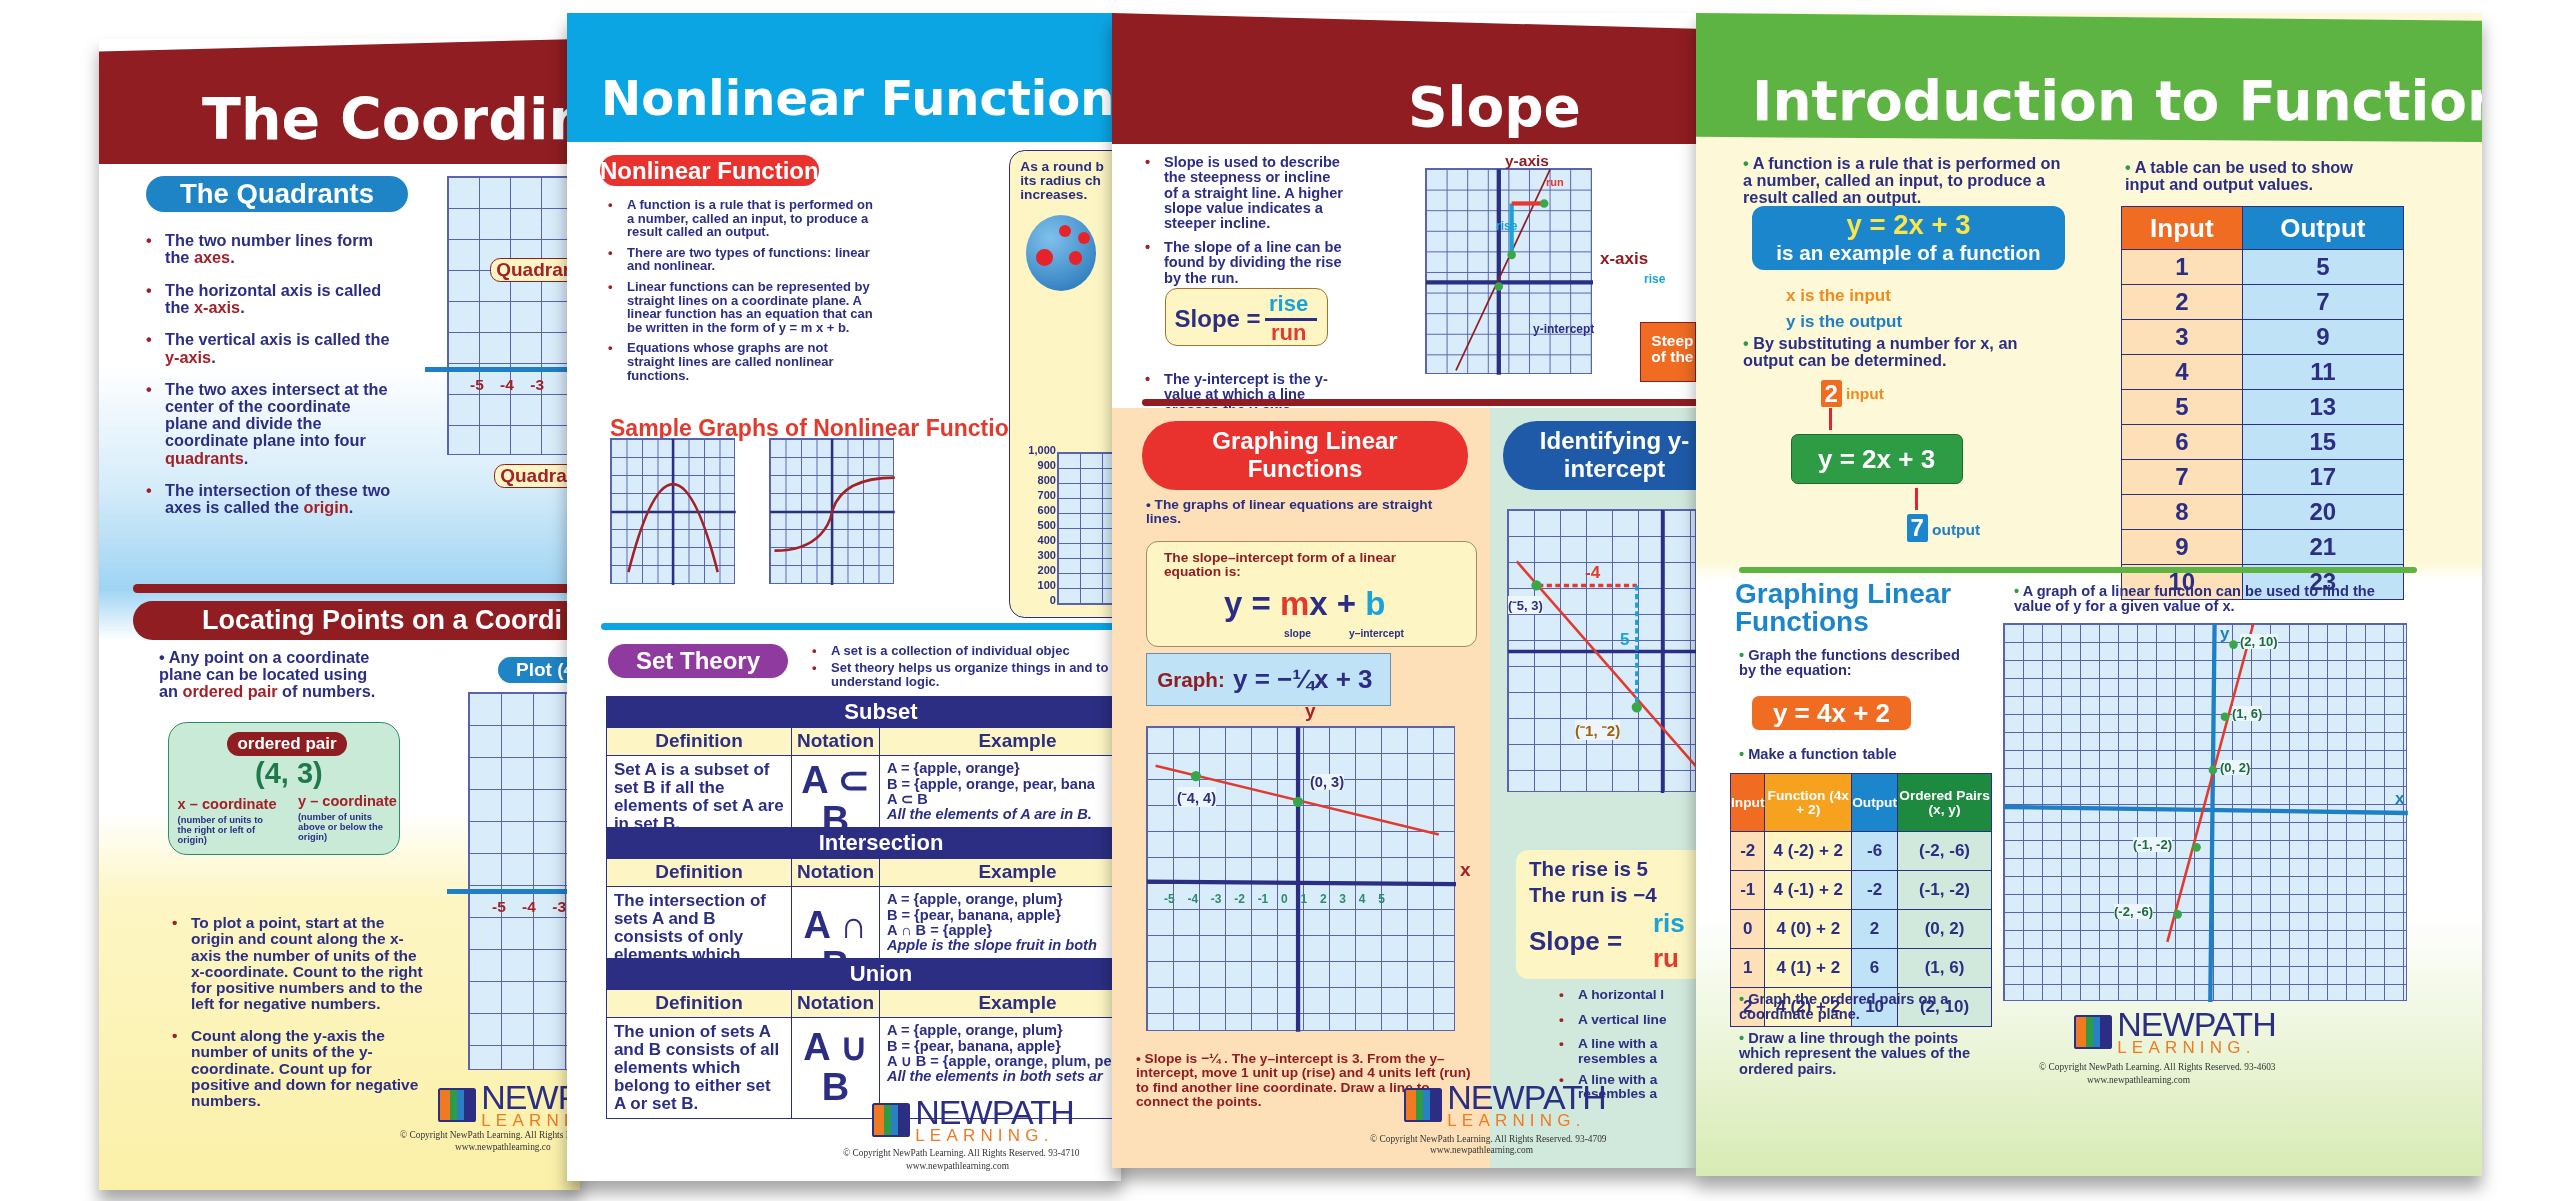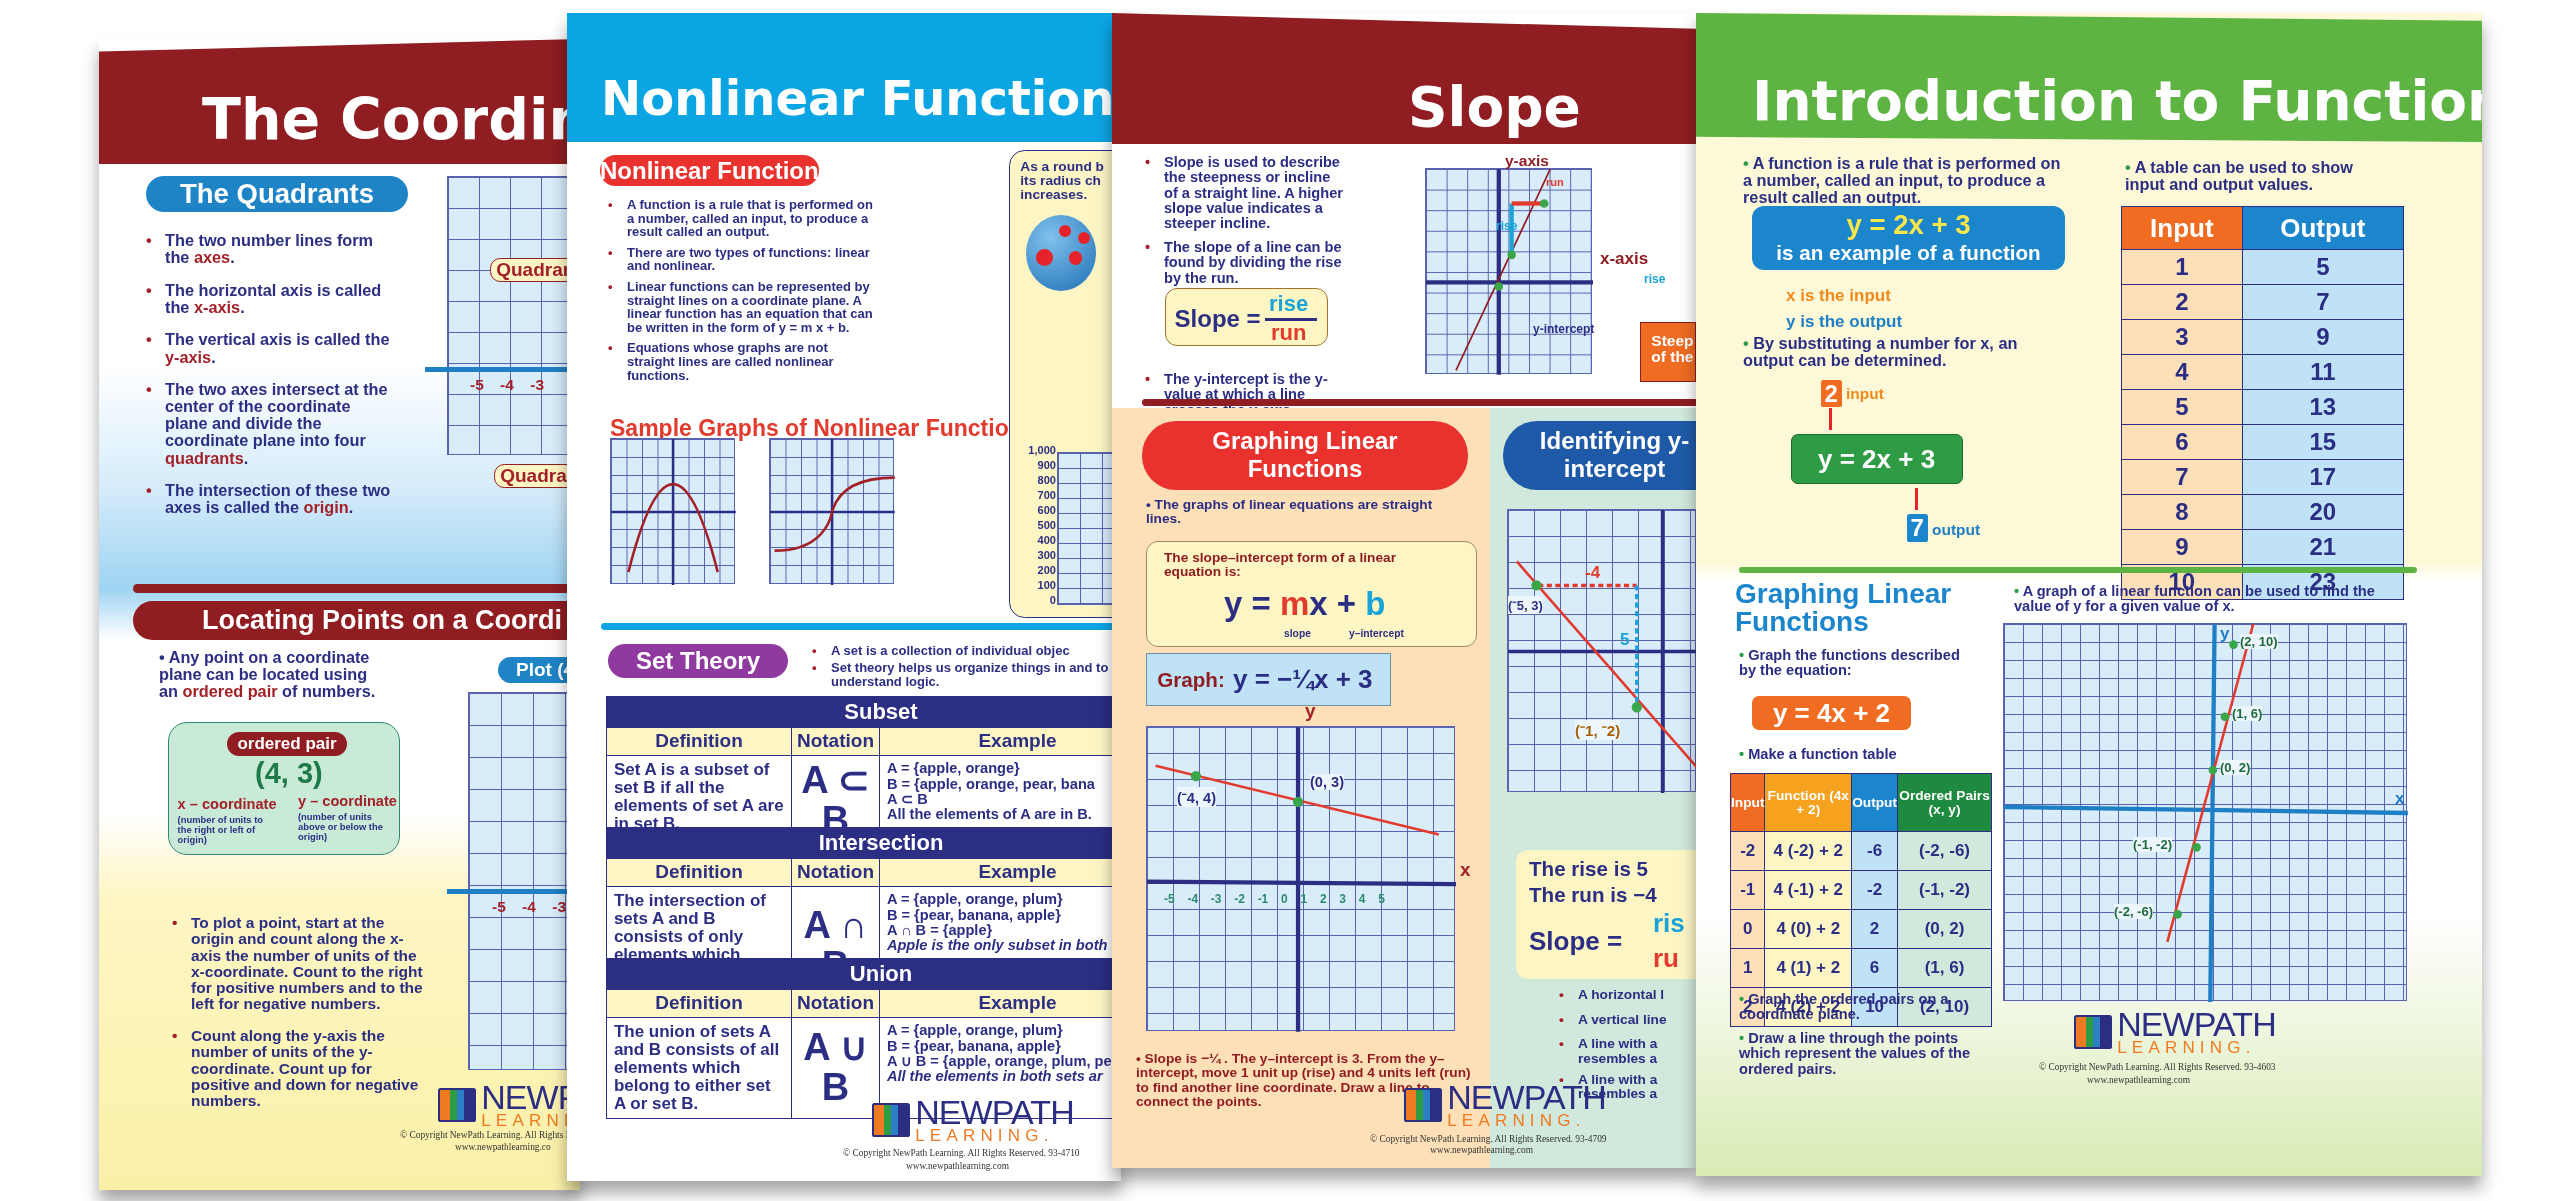--- a/index.html
+++ b/index.html
@@ -146,21 +146,21 @@
           <th style="width:88px">Notation</th>
           <th>Example</th>
         </tr>
     <tr style="height:76px">
           <td>Set A is a subset of set B if all the elements of set A are in set B.</td>
           <td class="nt">A ⊂ B</td>
           <td style="font-size:14.6px">
             <div>A = {apple, orange}</div>
             <div>B = {apple, orange, pear, bana</div>
             <div>A ⊂ B</div>
-            <div style="">All the elements of A are in B.</div>
+            <div style="font-style:italic">All the elements of A are in B.</div>
           </td>
         </tr>
   </tbody>
     </table>
   <table class="st" style="position:absolute;left:39px;top:814px;width:550px">
     <tbody>
         <tr>
           <td class="cap" colspan="3">Intersection</td>
         </tr>
     <tr>
@@ -168,21 +168,21 @@
           <th style="width:88px">Notation</th>
           <th>Example</th>
         </tr>
     <tr style="height:76px">
           <td>The intersection of sets A and B consists of only elements which belong to both sets A and B.</td>
           <td class="nt">A ∩ B</td>
           <td style="font-size:14.6px">
             <div>A = {apple, orange, plum}</div>
             <div>B = {pear, banana, apple}</div>
             <div>A ∩ B = {apple}</div>
-            <div style="font-style:italic">Apple is the only subset in both</div>
+            <div style="font-style:italic">Apple is the slope fruit in both</div>
           </td>
         </tr>
   </tbody>
     </table>
   <table class="st" style="position:absolute;left:39px;top:945px;width:550px">
     <tbody>
         <tr>
           <td class="cap" colspan="3">Union</td>
         </tr>
     <tr>

